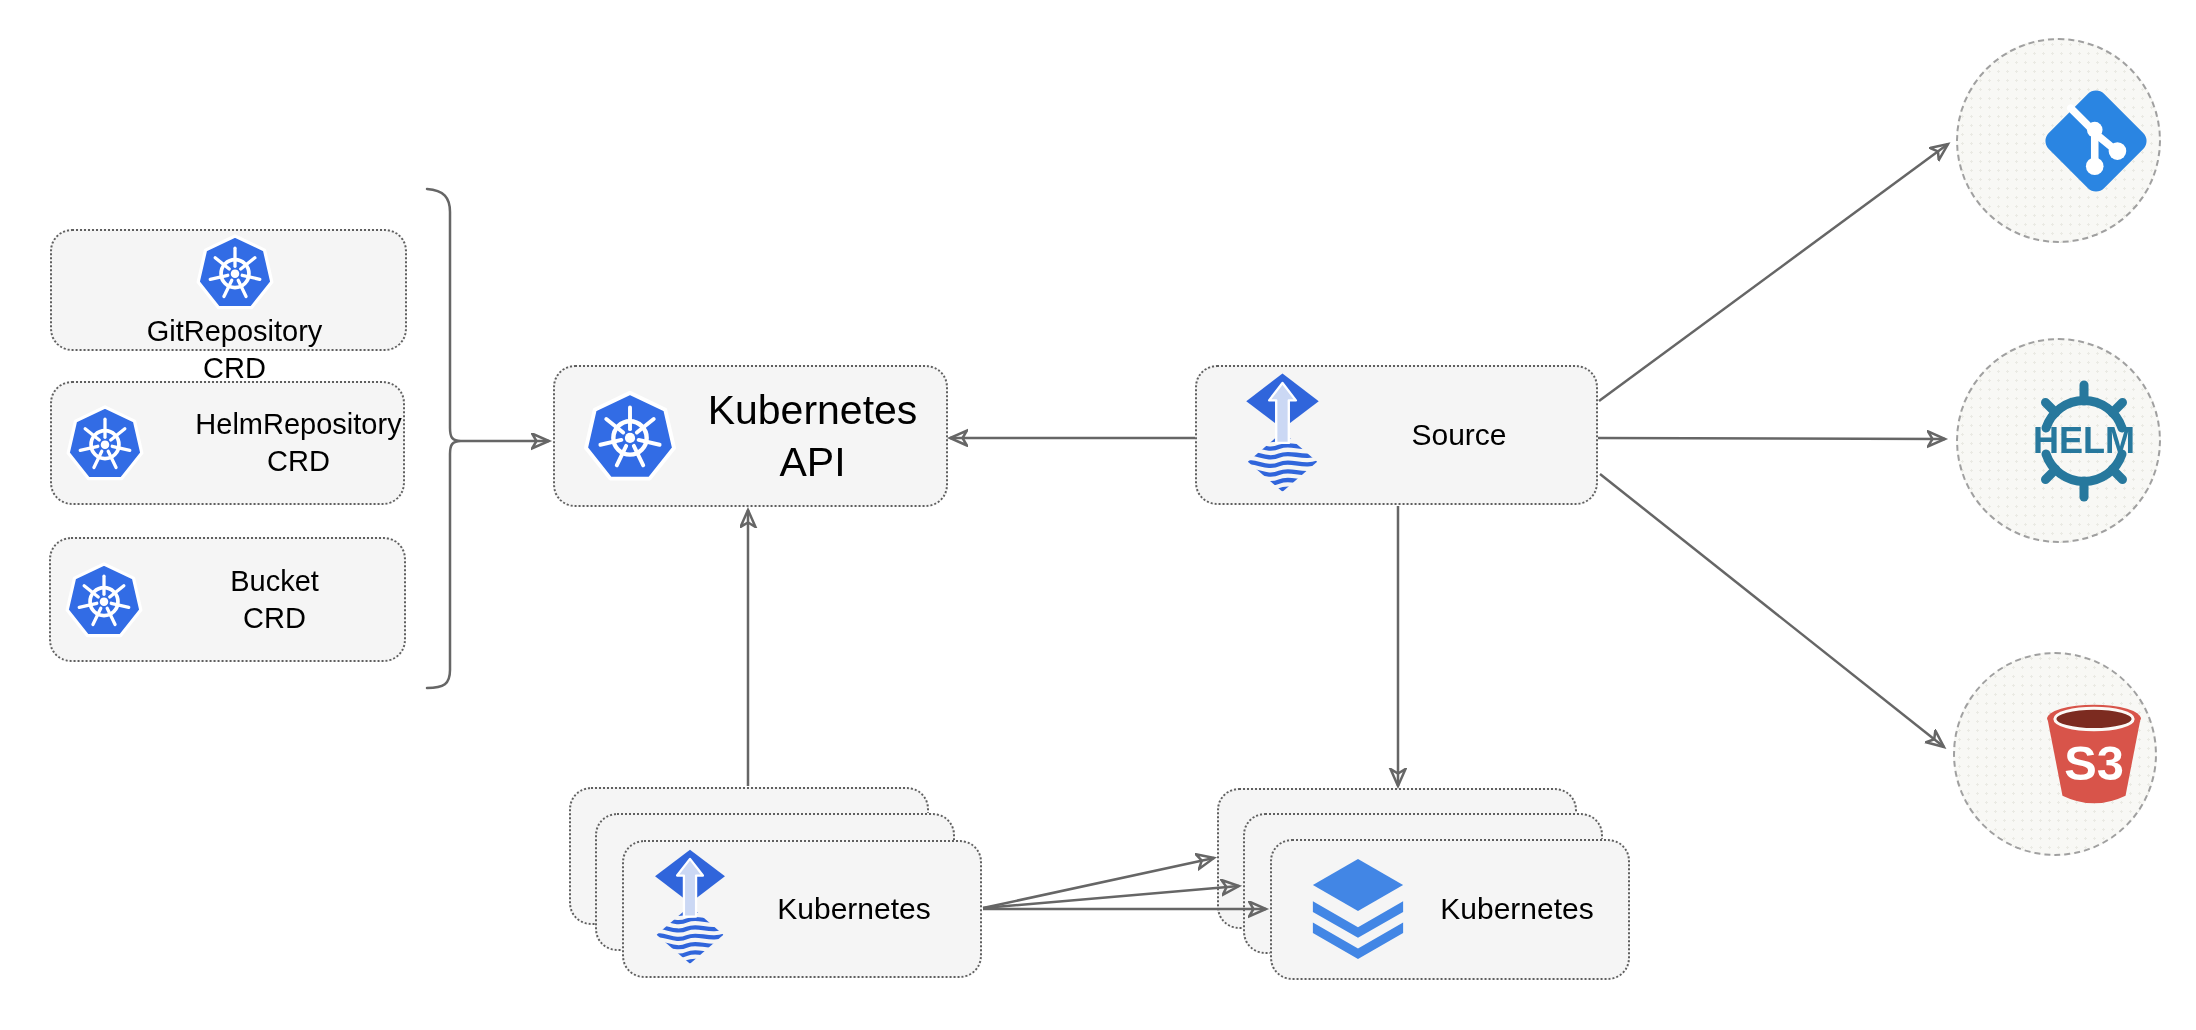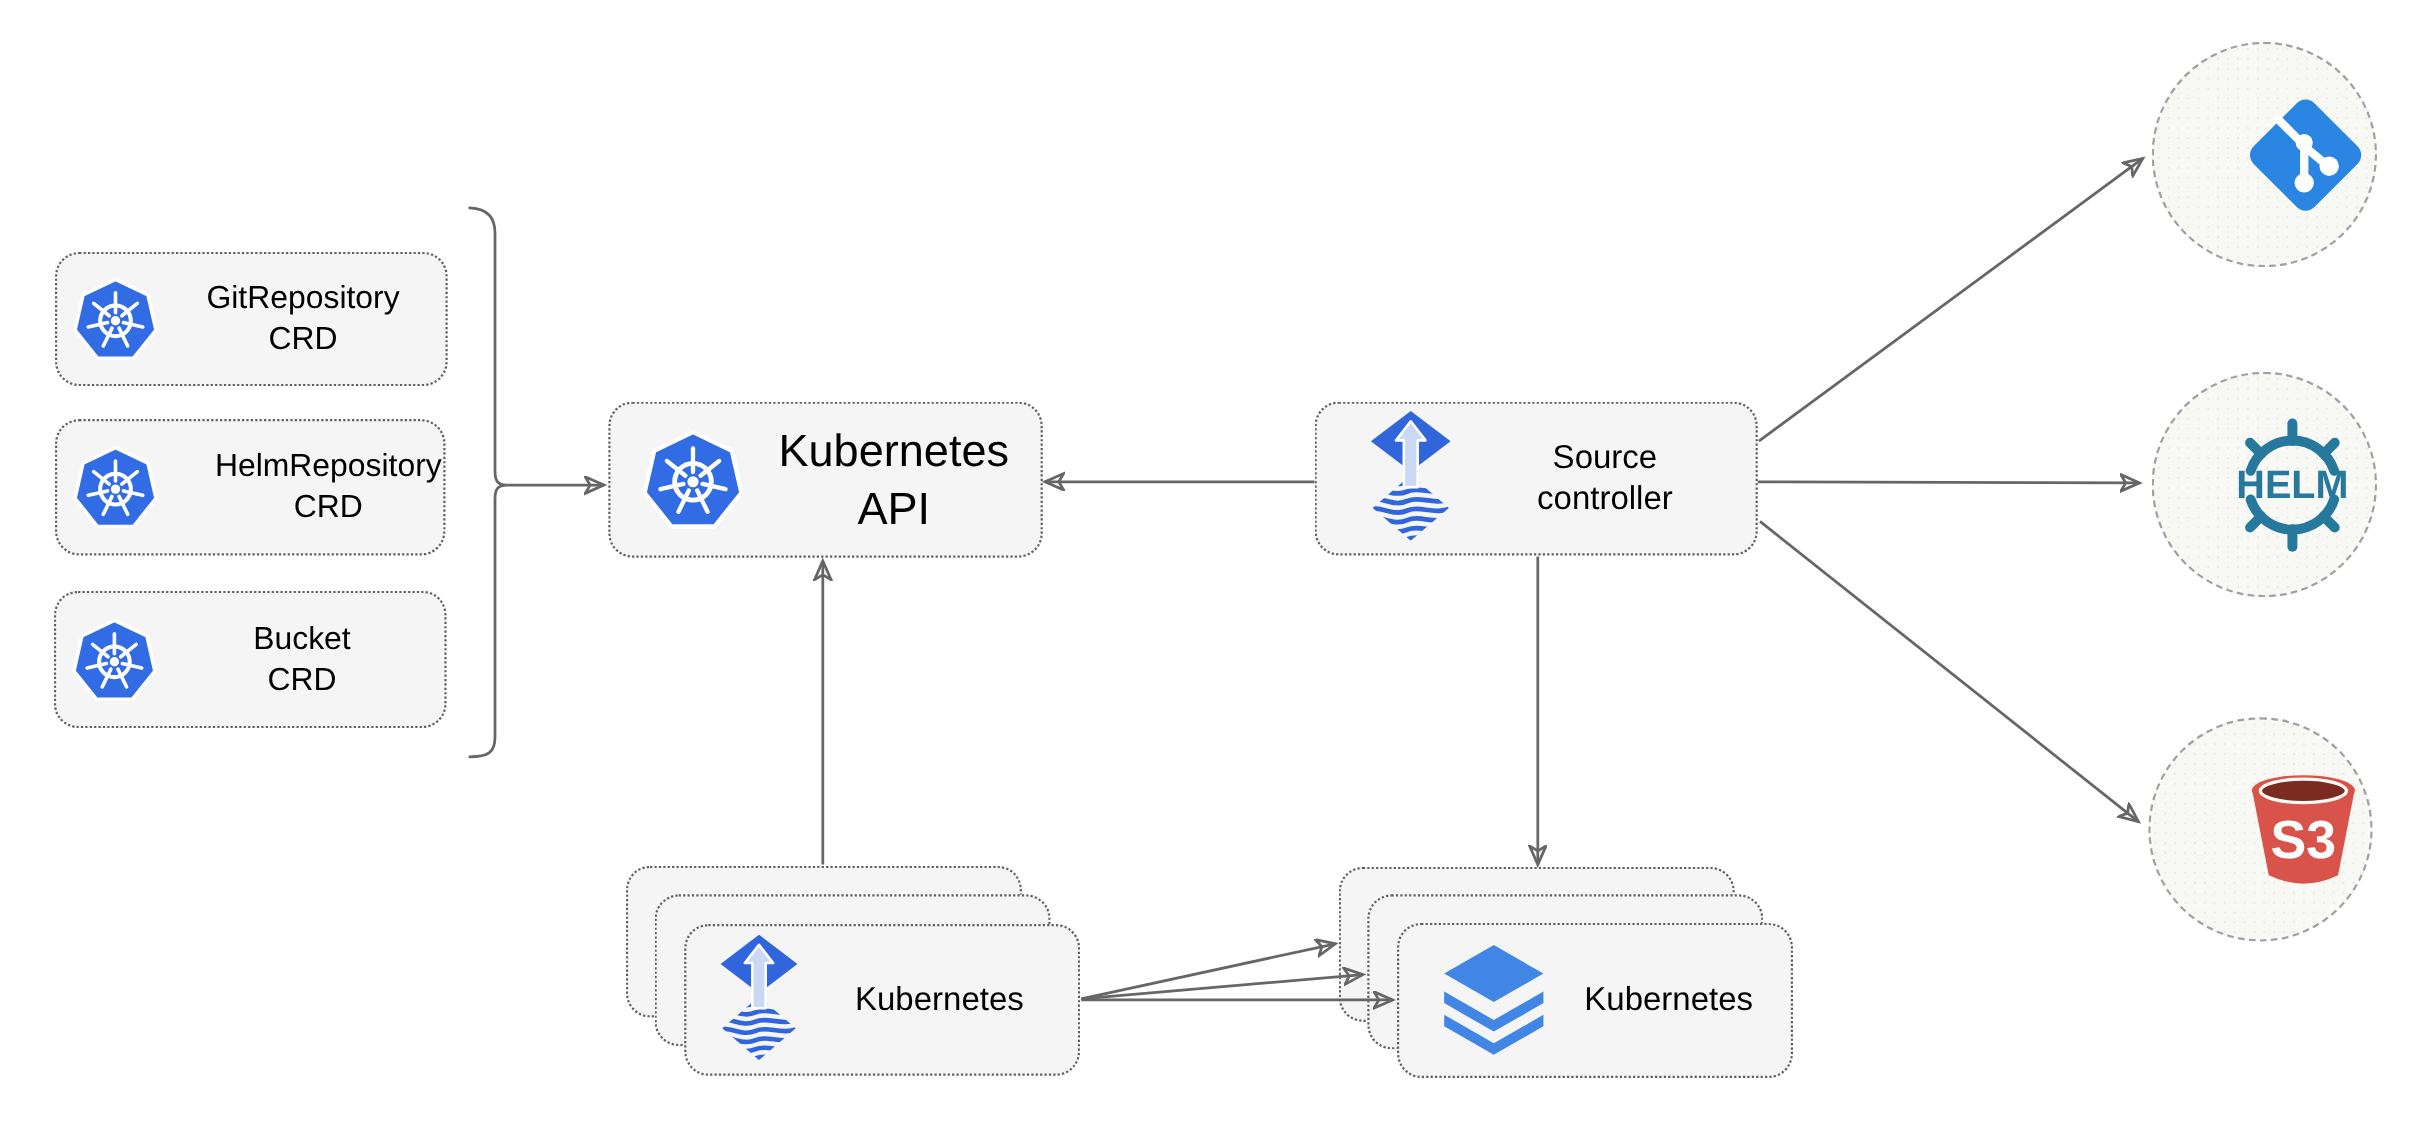--- a/index.html
+++ b/index.html
@@ -92,21 +92,21 @@
         <polygon points="50,3 97,30 50,57 3,30"></polygon>
         <path d="M3,47 L50,74 L97,47 L97,58 L50,85 L3,58 Z"></path>
         <path d="M3,69 L50,96 L97,69 L97,80 L50,107 L3,80 Z"></path>
       </g>
     </symbol>
   </defs>
 </svg>
 
 <div id="stage">
 
-  <div class="box crd z2" style="left:50px;top:229px;width:357px;height:122px;padding-left:12px;">
+  <div class="box crd z2" style="left:50px;top:229px;width:357px;height:122px;padding-left:12px;flex-direction:column;">
     <svg class="icon" width="82" height="82">
         <use href="#sym-k8s"></use>
       </svg>
     <div class="node-label">
       <span class="ln">GitRepository</span>
       <span class="ln">CRD</span>
     </div>
   </div>
 
   <div class="box crd z2" style="left:50px;top:381px;width:355px;height:124px;padding-left:12px;gap:48px;">
@@ -135,21 +135,20 @@
       </svg>
     <div class="node-label api-label">Kubernetes API</div>
   </div>
 
   <div class="box z2" style="left:1195px;top:365px;width:403px;height:140px;padding-left:46px;">
     <svg class="icon" width="79" height="126">
         <use href="#sym-flux"></use>
       </svg>
     <div class="node-label">
       <span class="ln">Source</span>
-      <span class="ln">controller</span>
     </div>
   </div>
 
   <div class="ghost z1" style="left:569px;top:787px;width:360px;height:138px;"></div>
   <div class="ghost z2" style="left:595px;top:813px;width:360px;height:138px;"></div>
   <div class="box z3" style="left:622px;top:840px;width:360px;height:138px;padding-left:28px;">
     <svg class="icon" width="76" height="122">
         <use href="#sym-flux"></use>
       </svg>
     <div class="node-label">Kubernetes</div>

